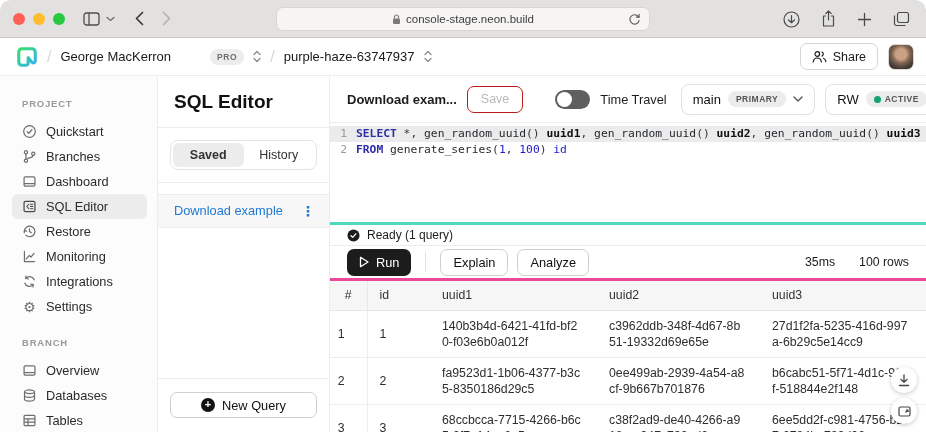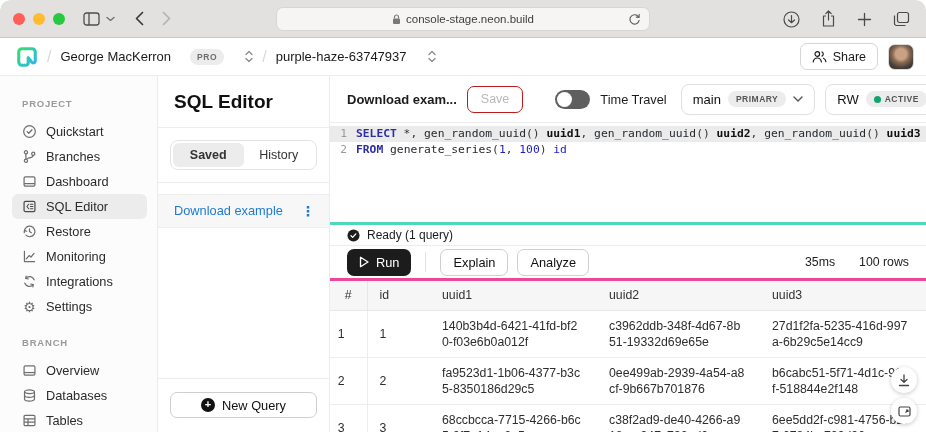--- a/index.html
+++ b/index.html
@@ -14,22 +14,22 @@
   .chrome-icons-left { display:flex; align-items:center; gap:14px; margin-left:18px; color:#4f4e4d; }
   .chrome-btn { display:flex; align-items:center; justify-content:center; }
   .urlbar { position:absolute; left:276px; top:7px; width:374px; height:24px; background:#f6f5f4; border:1px solid #d7d6d5; border-radius:7px; display:flex; align-items:center; justify-content:center; gap:5px; color:#3e3e3e; font-size:11.5px; }
   .urlbar .reload { position:absolute; right:8px; top:4px; }
   .chrome-icons-right { position:absolute; right:16px; top:0; height:38px; display:flex; align-items:center; gap:21px; color:#4a4a4a; }
 
   
   .app-header { height:38px; background:#fff; border-bottom:1px solid #ececec; display:flex; align-items:center; padding:0 12px 0 16px; flex:none; }
   .logo { width:22px; height:22px; flex:none; }
   .crumb-sep { color:#d9d9d9; font-size:16px; margin:0 9px; font-weight:300; }
-  .crumb { display:flex; align-items:center; gap:19px; font-size:13px; color:#1a1a1a; font-weight:500; }
-  .pill { background:#ececec; color:#6d6d6d; font-size:8.5px; font-weight:700; letter-spacing:.6px; border-radius:20px; padding:3px 7px; }
+  .crumb { display:flex; align-items:center; gap:7px; font-size:13px; color:#1a1a1a; font-weight:500; }
+  .pill { background:#ececec; color:#6d6d6d; font-size:8.5px; font-weight:700; letter-spacing:.6px; border-radius:20px; padding:3px 7px;margin-left:32px; }
   .updown { margin-left:2px; }
   .header-right { margin-left:auto; display:flex; align-items:center; gap:10px; }
   .share-btn { display:flex; align-items:center; gap:6px; border:1px solid #d4d4d4; border-radius:7px; height:27px; padding:0 11px; font-size:12.5px; color:#1a1a1a; background:#fff; cursor:pointer; }
   .avatar { width:26px; height:26px; border-radius:7px; background:radial-gradient(circle at 50% 38%, #c9a184 0 28%, #8a6a52 45%, #4c423c 70%, #262220 100%); border:1px solid #d9d9d9; }
 
   
   .main { flex:1; display:flex; min-height:0; }
 
   
   .sidebar { width:158px; flex:none; background:#fcfcfc; border-right:1px solid #ececec; padding-top:22px; overflow:hidden; }

